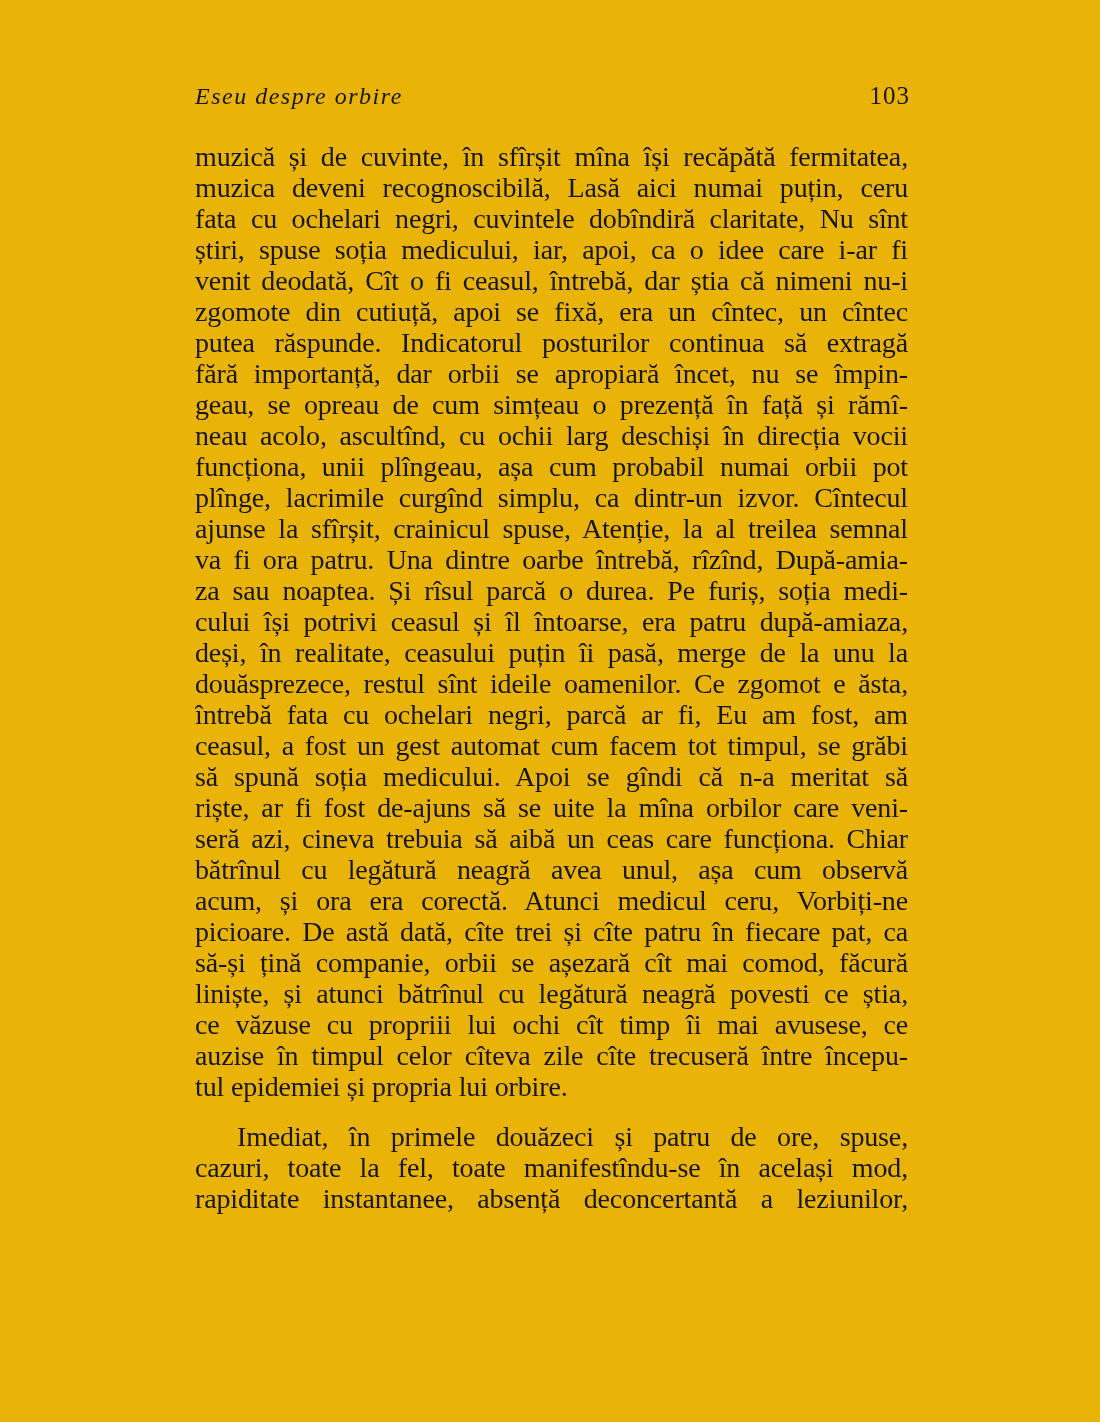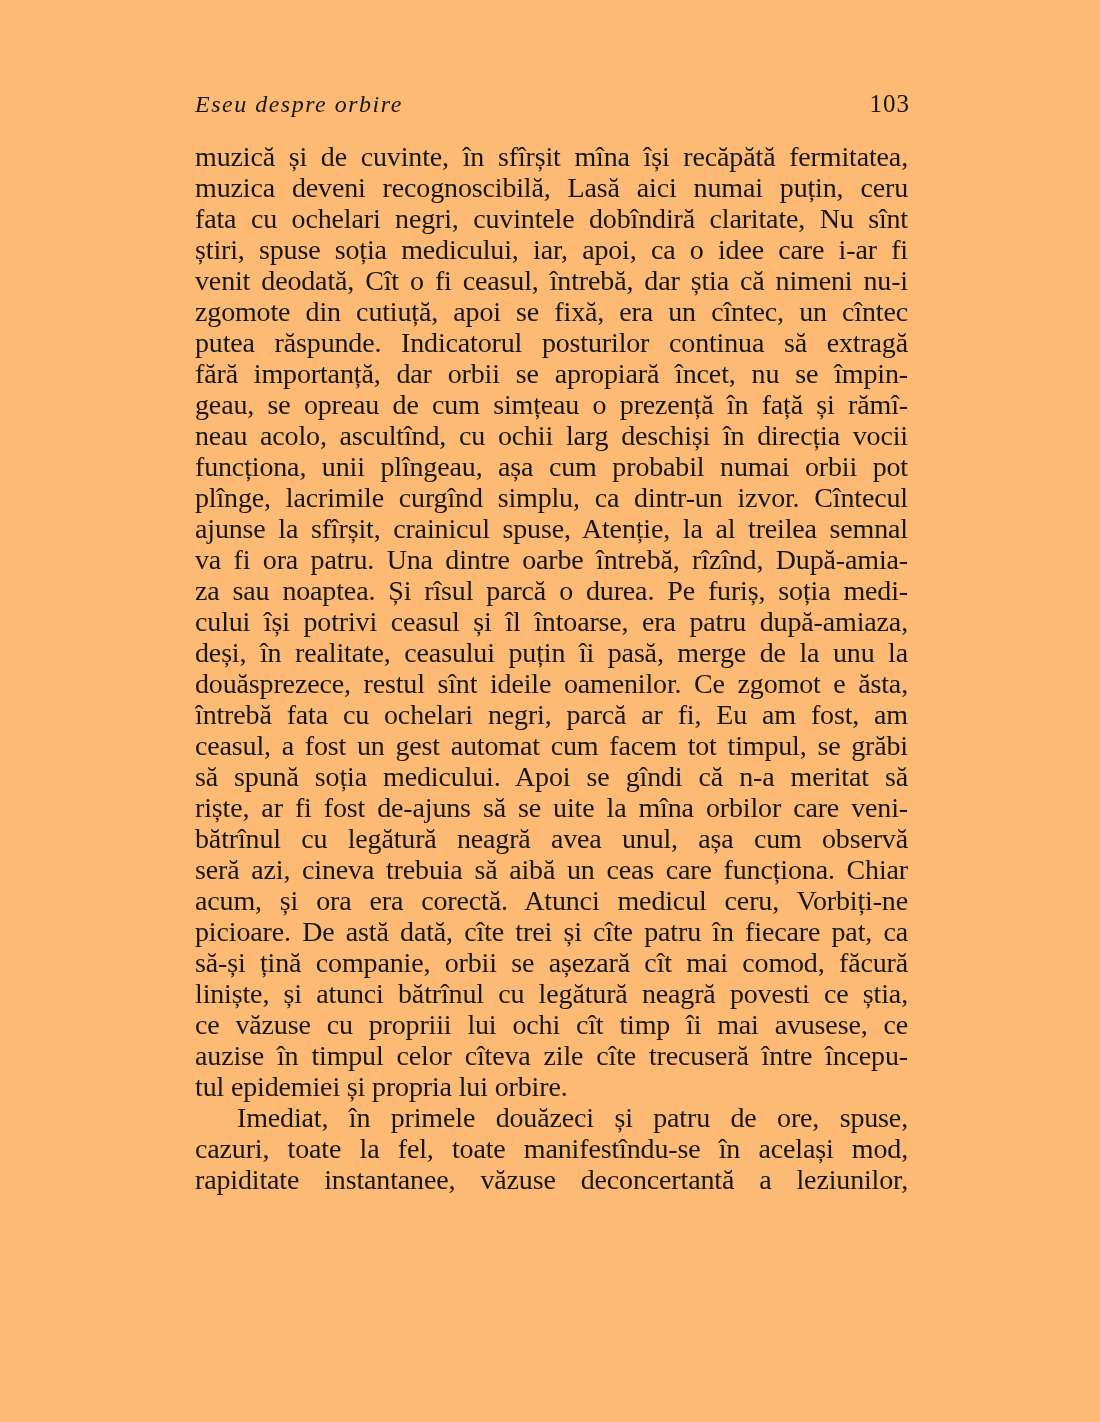--- a/index.html
+++ b/index.html
@@ -1,20 +1,20 @@
 <!DOCTYPE html>
 <html><head>
 <meta charset="utf-8">
 <style>
   html, body { margin: 0; padding: 0; background: #e8e8e8; }
   .page {
     position: relative;
     width: 1100px;
     height: 1422px;
-    background: #fdba74;
+    background: #eab308;
     color: #171717;
     font-family: "Liberation Serif", "DejaVu Serif", serif;
     overflow: hidden;
     margin: 0 auto;
   }
   .header {
     position: absolute;
     left: 195px;
     right: 190px;
     top: 82px;
@@ -23,21 +23,20 @@
     align-items: baseline;
   }
   .running-title {
     font-style: italic;
     font-size: 24px;
     letter-spacing: 1.5px;
   }
   .page-number {
     font-size: 25px;
     letter-spacing: 1px;
-    margin-top: 8px;
   }
   .text-block {
     position: absolute;
     left: 195px;
     top: 141px;
     width: 713px;
     font-size: 28px;
     letter-spacing: -0.15px;
   }
   .line {
@@ -45,20 +44,21 @@
     line-height: 31px;
     text-align: justify;
     text-align-last: justify;
     overflow: hidden;
   }
   .line.para-end {
     text-align-last: left;
   }
   .line.indent {
     text-indent: 42px;
+    margin-top: 19px;
   }
 </style>
 </head>
 <body>
 
 <div class="page">
   <div class="header">
     <span class="running-title">Eseu despre orbire</span>
     <span class="page-number">103</span>
   </div>
@@ -78,26 +78,26 @@
       <div class="line">ajunse la sfîrșit, crainicul spuse, Atenție, la al treilea semnal</div>
       <div class="line">va fi ora patru. Una dintre oarbe întrebă, rîzînd, După-amia-</div>
       <div class="line">za sau noaptea. Și rîsul parcă o durea. Pe furiș, soția medi-</div>
       <div class="line">cului își potrivi ceasul și îl întoarse, era patru după-amiaza,</div>
       <div class="line">deși, în realitate, ceasului puțin îi pasă, merge de la unu la</div>
       <div class="line">douăsprezece, restul sînt ideile oamenilor. Ce zgomot e ăsta,</div>
       <div class="line">întrebă fata cu ochelari negri, parcă ar fi, Eu am fost, am</div>
       <div class="line">ceasul, a fost un gest automat cum facem tot timpul, se grăbi</div>
       <div class="line">să spună soția medicului. Apoi se gîndi că n-a meritat să</div>
       <div class="line">riște, ar fi fost de-ajuns să se uite la mîna orbilor care veni-</div>
+      <div class="line">seră azi, cineva trebuia să aibă un ceas care funcționa. Chiar</div>
       <div class="line">bătrînul cu legătură neagră avea unul, așa cum observă</div>
-      <div class="line">seră azi, cineva trebuia să aibă un ceas care funcționa. Chiar</div>
       <div class="line">acum, și ora era corectă. Atunci medicul ceru, Vorbiți-ne</div>
       <div class="line">picioare. De astă dată, cîte trei și cîte patru în fiecare pat, ca</div>
       <div class="line">să-și țină companie, orbii se așezară cît mai comod, făcură</div>
       <div class="line">liniște, și atunci bătrînul cu legătură neagră povesti ce știa,</div>
       <div class="line">ce văzuse cu propriii lui ochi cît timp îi mai avusese, ce</div>
       <div class="line">auzise în timpul celor cîteva zile cîte trecuseră între începu-</div>
       <div class="line para-end">tul epidemiei și propria lui orbire.</div>
       <div class="line indent">Imediat, în primele douăzeci și patru de ore, spuse,</div>
       <div class="line">cazuri, toate la fel, toate manifestîndu-se în același mod,</div>
-      <div class="line">rapiditate instantanee, văzuse deconcertantă a leziunilor,</div>
+      <div class="line">rapiditate instantanee, absență deconcertantă a leziunilor,</div>
     </div>
 </div>
 
 </body></html>

